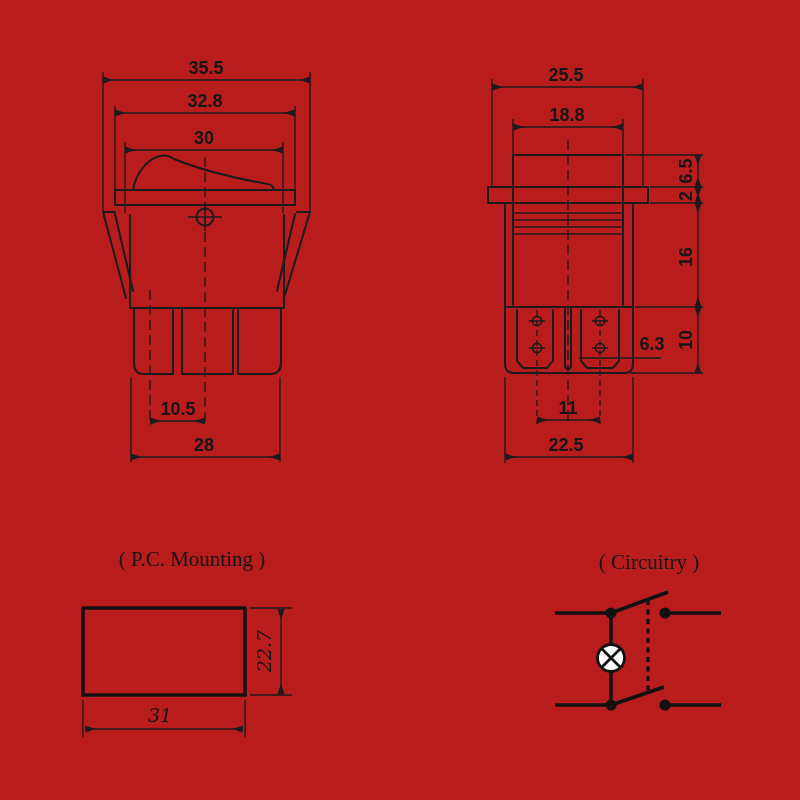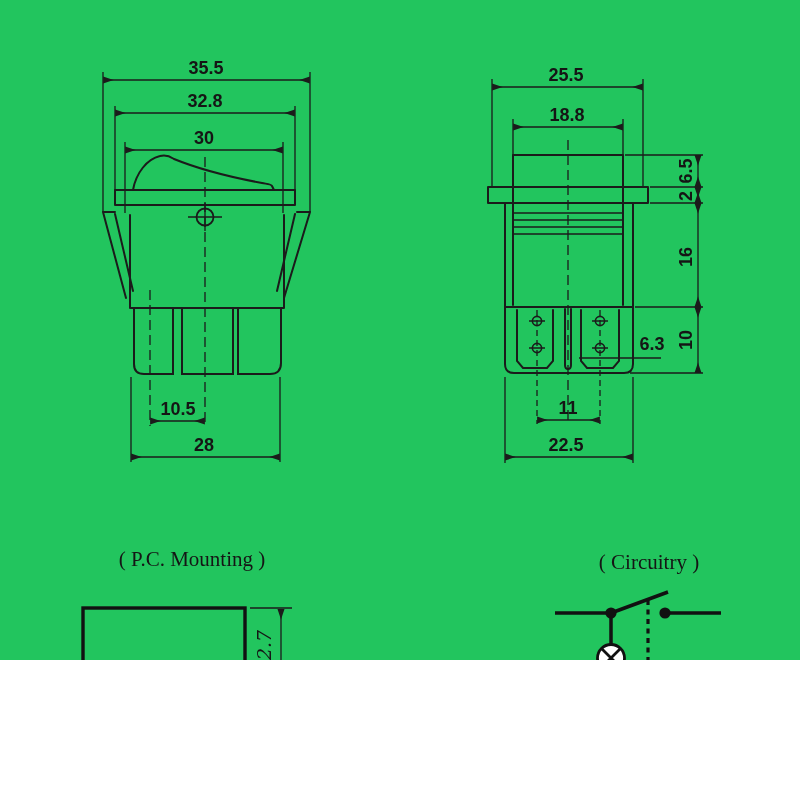--- a/index.html
+++ b/index.html
@@ -1,16 +1,16 @@
 <!DOCTYPE html>
 <html><head>
 <meta charset="utf-8">
 <style>
   html,body{margin:0;padding:0;background:#fff;}
-  .sheet{position:relative;width:800px;height:660px;background:#22c55e;overflow:hidden;text-decoration:underline;}
+  .sheet{position:relative;width:800px;height:800px;background:#b91c1c;overflow:hidden;text-decoration:underline;}
   svg{display:block;}
   .outline{stroke:#1b1b1b;stroke-width:2;fill:none;stroke-linecap:round;}
   .thick{stroke:#111;stroke-width:3.4;fill:none;stroke-linecap:butt;}
   .thin{stroke:#1b1b1b;stroke-width:1.3;fill:none;}
   .dim{stroke:#1b1b1b;stroke-width:1.3;fill:none;}
   .center{stroke:#1b1b1b;stroke-width:1.3;fill:none;stroke-dasharray:10 5;}
   .centershort{stroke:#1b1b1b;stroke-width:1.3;fill:none;stroke-dasharray:6 4;}
   .ribs{stroke:#1b1b1b;stroke-width:1.6;fill:none;}
   .dimtext{font-family:"Liberation Sans",sans-serif;font-weight:700;font-size:18px;fill:#151515;}
   .titletext{font-family:"Liberation Serif",serif;font-size:21px;fill:#151515;}

